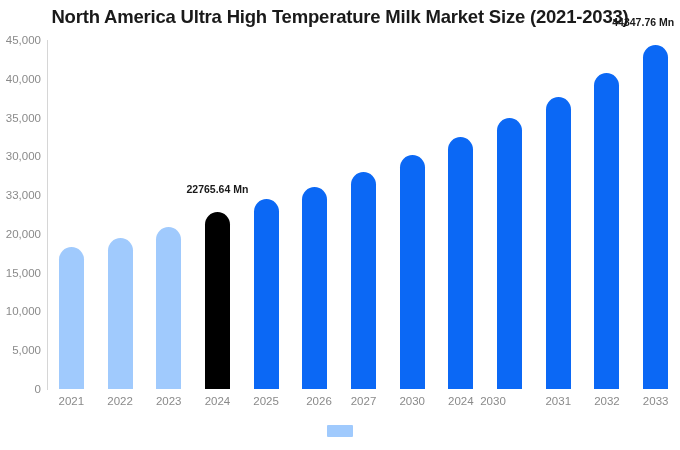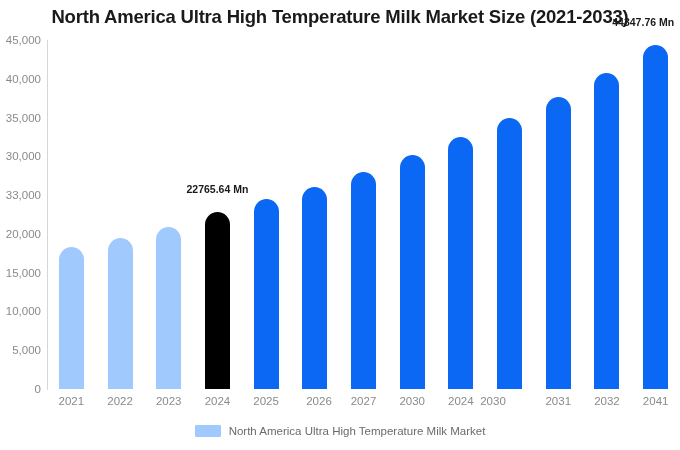--- a/index.html
+++ b/index.html
@@ -179,21 +179,20 @@
       <div class="x-tick" style="left: 121.731px;">2023</div>
       <div class="x-tick" style="left: 170.423px;">2024</div>
       <div class="x-tick" style="left: 219.115px;">2025</div>
       <div class="x-tick" style="left: 272px;">2026</div>
       <div class="x-tick" style="left: 316.5px;">2027</div>
       <div class="x-tick" style="left: 365.192px;">2030</div>
       <div class="x-tick" style="left: 413.885px;">2024</div>
       <div class="x-tick" style="left: 446px;">2030</div>
       <div class="x-tick" style="left: 511.269px;">2031</div>
       <div class="x-tick" style="left: 559.962px;">2032</div>
-      <div class="x-tick" style="left: 608.654px;">2041</div>
+      <div class="x-tick" style="left: 608.654px;">2033</div>
     </div>
 
   <div id="legend">
     <span id="legend-swatch" style="background: rgb(160, 202, 253);"></span>
-    <span id="legend-label">North America Ultra High Temperature Milk Market</span>
   </div>
 
 </div>
 
 </body></html>

